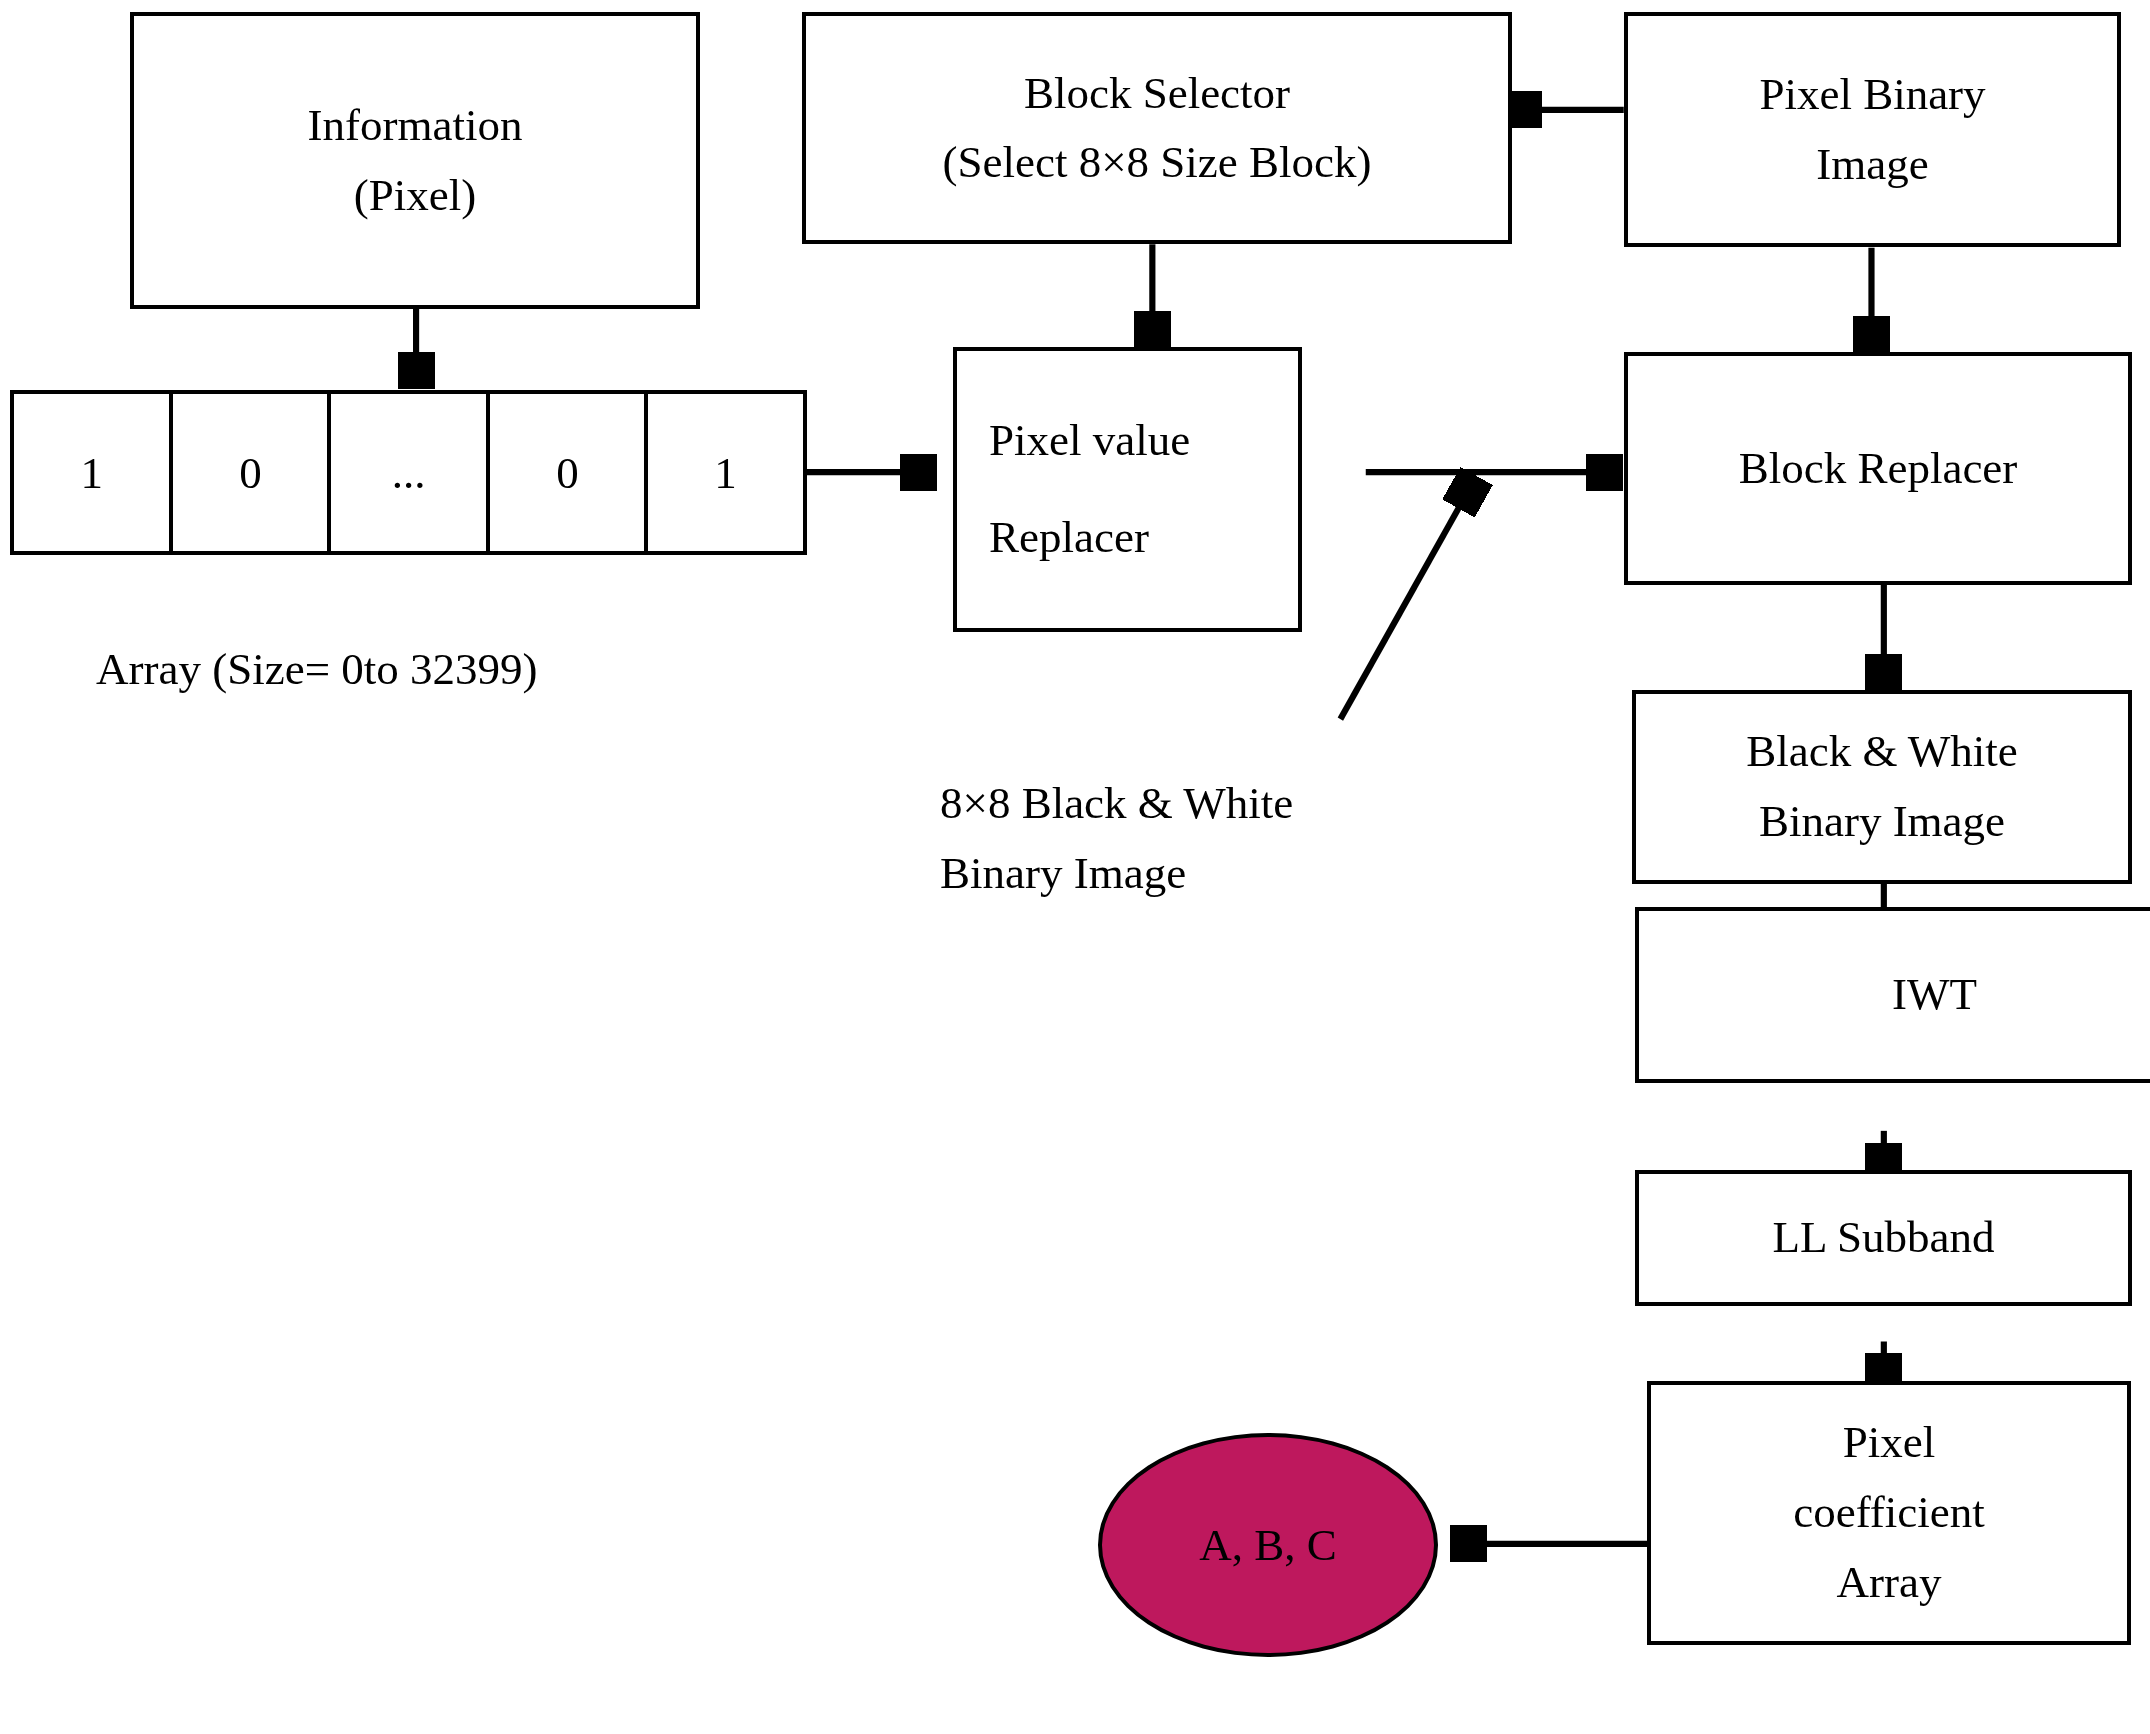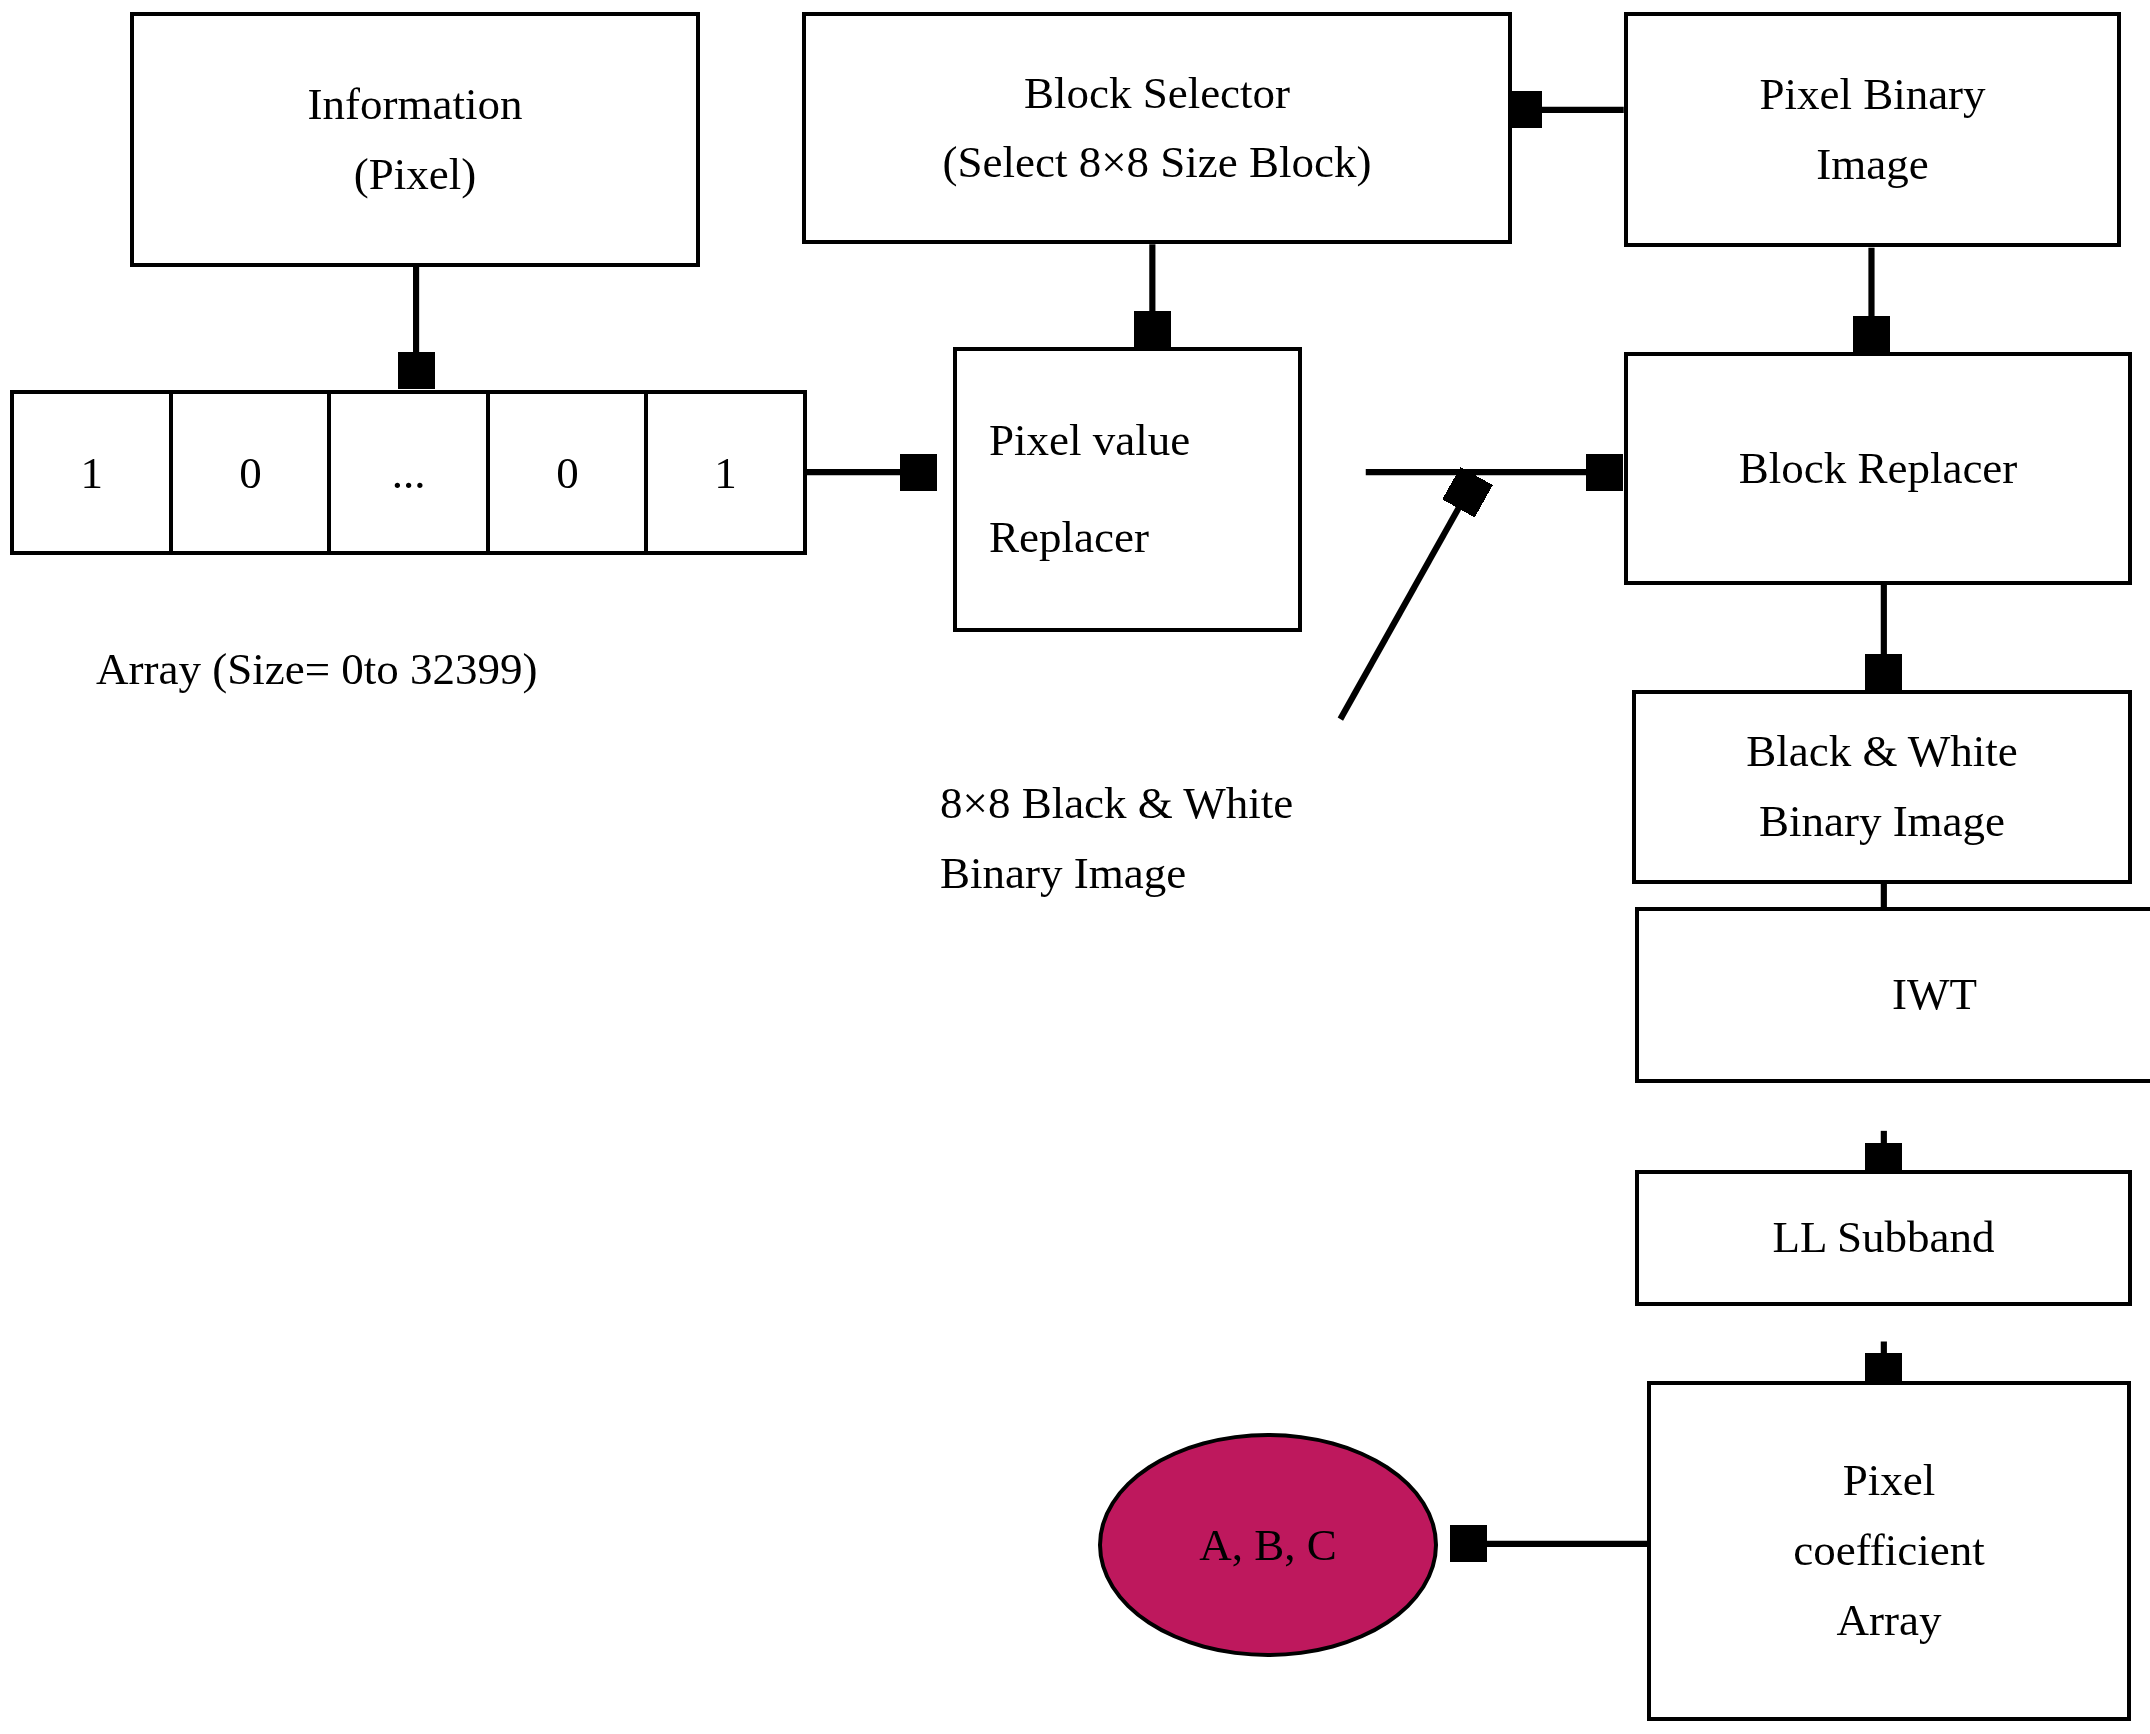--- a/index.html
+++ b/index.html
@@ -103,21 +103,21 @@
 
     <line x1="2745" y1="1285" x2="2745" y2="1400" marker-end="url(#arrowhead)"></line>
 
     <line x1="2745" y1="1648" x2="2745" y2="1712" marker-end="url(#arrowhead)"></line>
 
     <line x1="2745" y1="1955" x2="2745" y2="2018" marker-end="url(#arrowhead)"></line>
 
     <line x1="2405" y1="2250" x2="2120" y2="2250" marker-end="url(#arrowhead)"></line>
   </svg>
 
-  <div class="box" style="left:130px; top:12.4px; width:570px; height:255px;">
+  <div class="box" style="left:130px; top:12.4px; width:570px; height:297px;">
     <span class="line">Information</span>
     <span class="line">(Pixel)</span>
   </div>
 
   <div class="box" style="left:802px; top:12.4px; width:710px; height:232px;">
     <span class="line">Block Selector</span>
     <span class="line">(Select 8×8 Size Block)</span>
   </div>
 
   <div class="box" style="left:1624px; top:12.4px; width:497px; height:235px;">
@@ -165,21 +165,21 @@
   </div>
 
   <div class="box" style="left:1635px; top:907px; width:599px; height:176px;">
     <span class="line">IWT</span>
   </div>
 
   <div class="box" style="left:1635px; top:1170px; width:497px; height:136px;">
     <span class="line">LL Subband</span>
   </div>
 
-  <div class="box" style="left:1647px; top:1381px; width:484px; height:340px;">
+  <div class="box" style="left:1647px; top:1381px; width:484px; height:264px;">
     <span class="line">Pixel</span>
     <span class="line">coefficient</span>
     <span class="line">Array</span>
   </div>
 
   <div class="ellipse" style="left:1098px; top:1433px; width:340px; height:224px;">
     <span>A, B, C</span>
   </div>
 
 </div>

